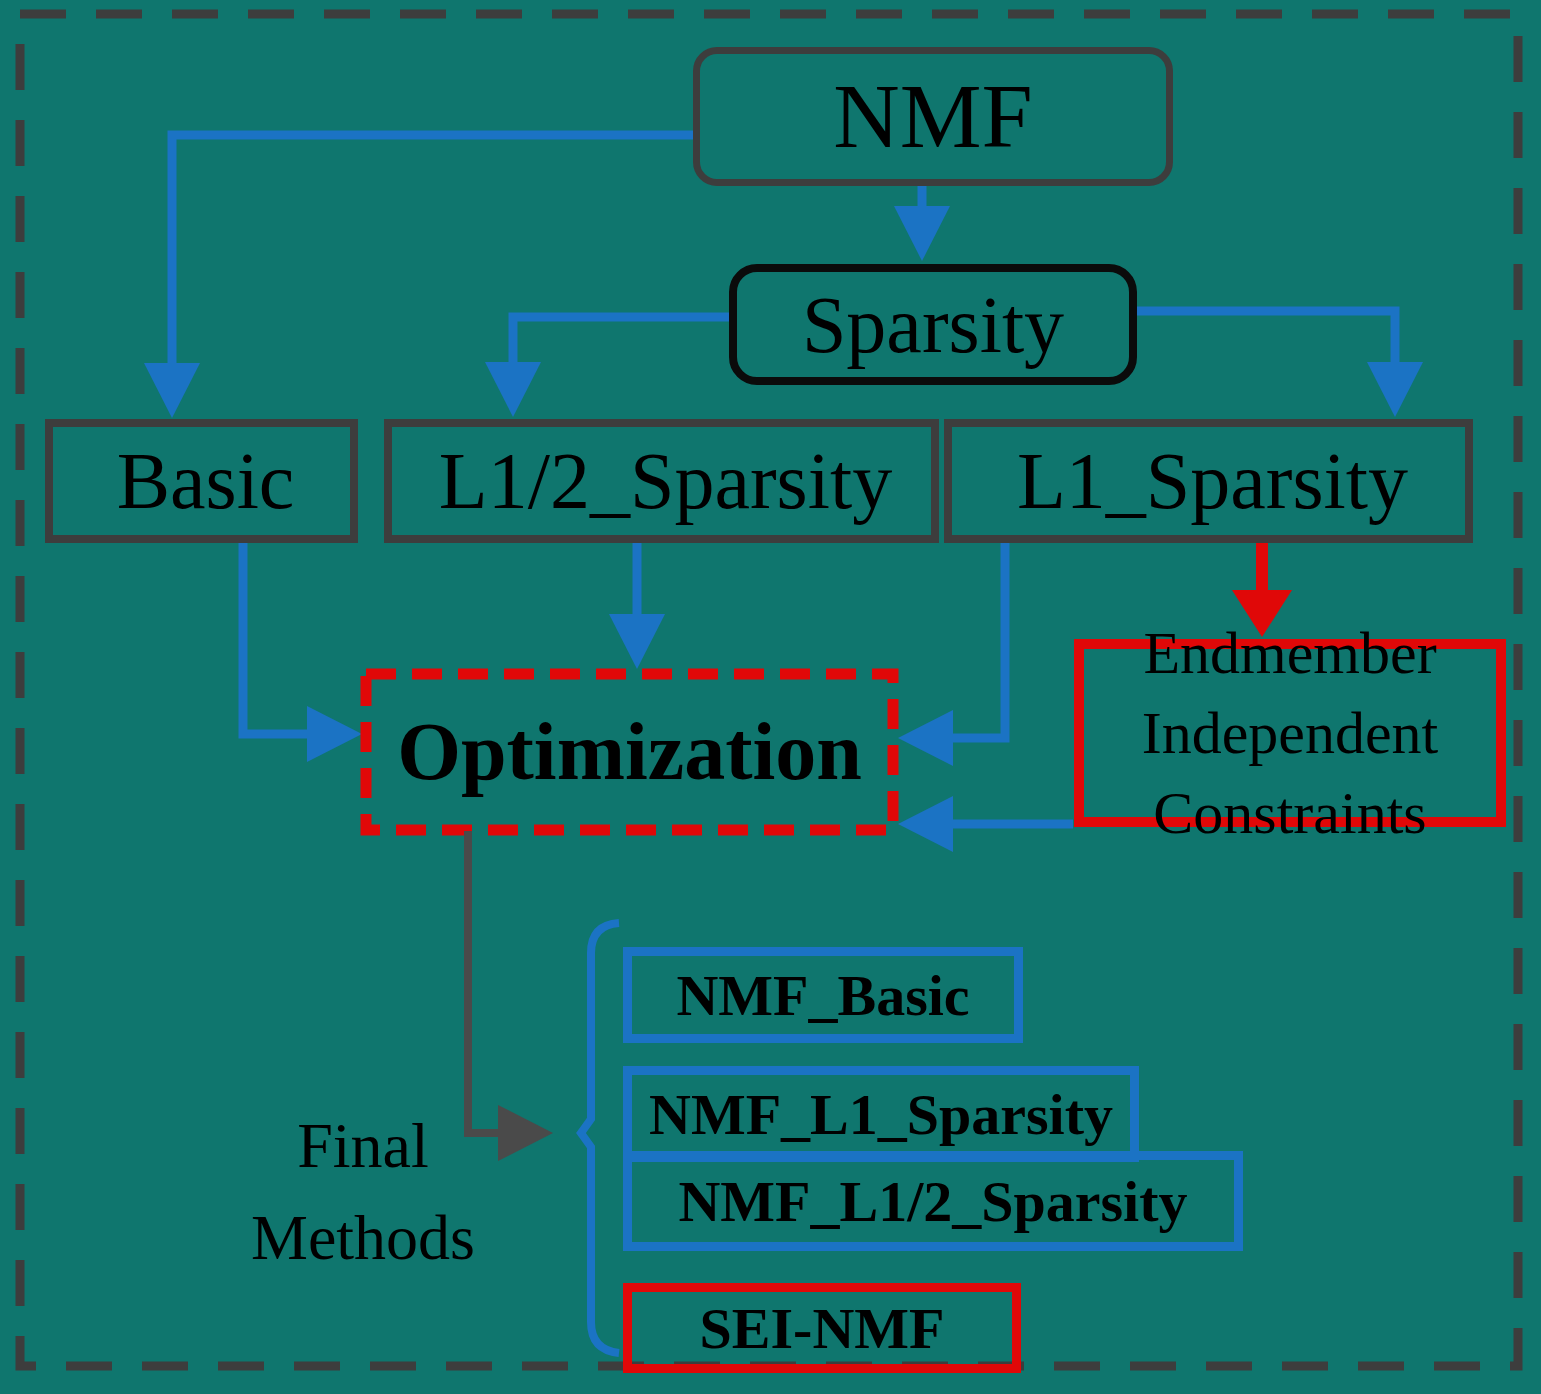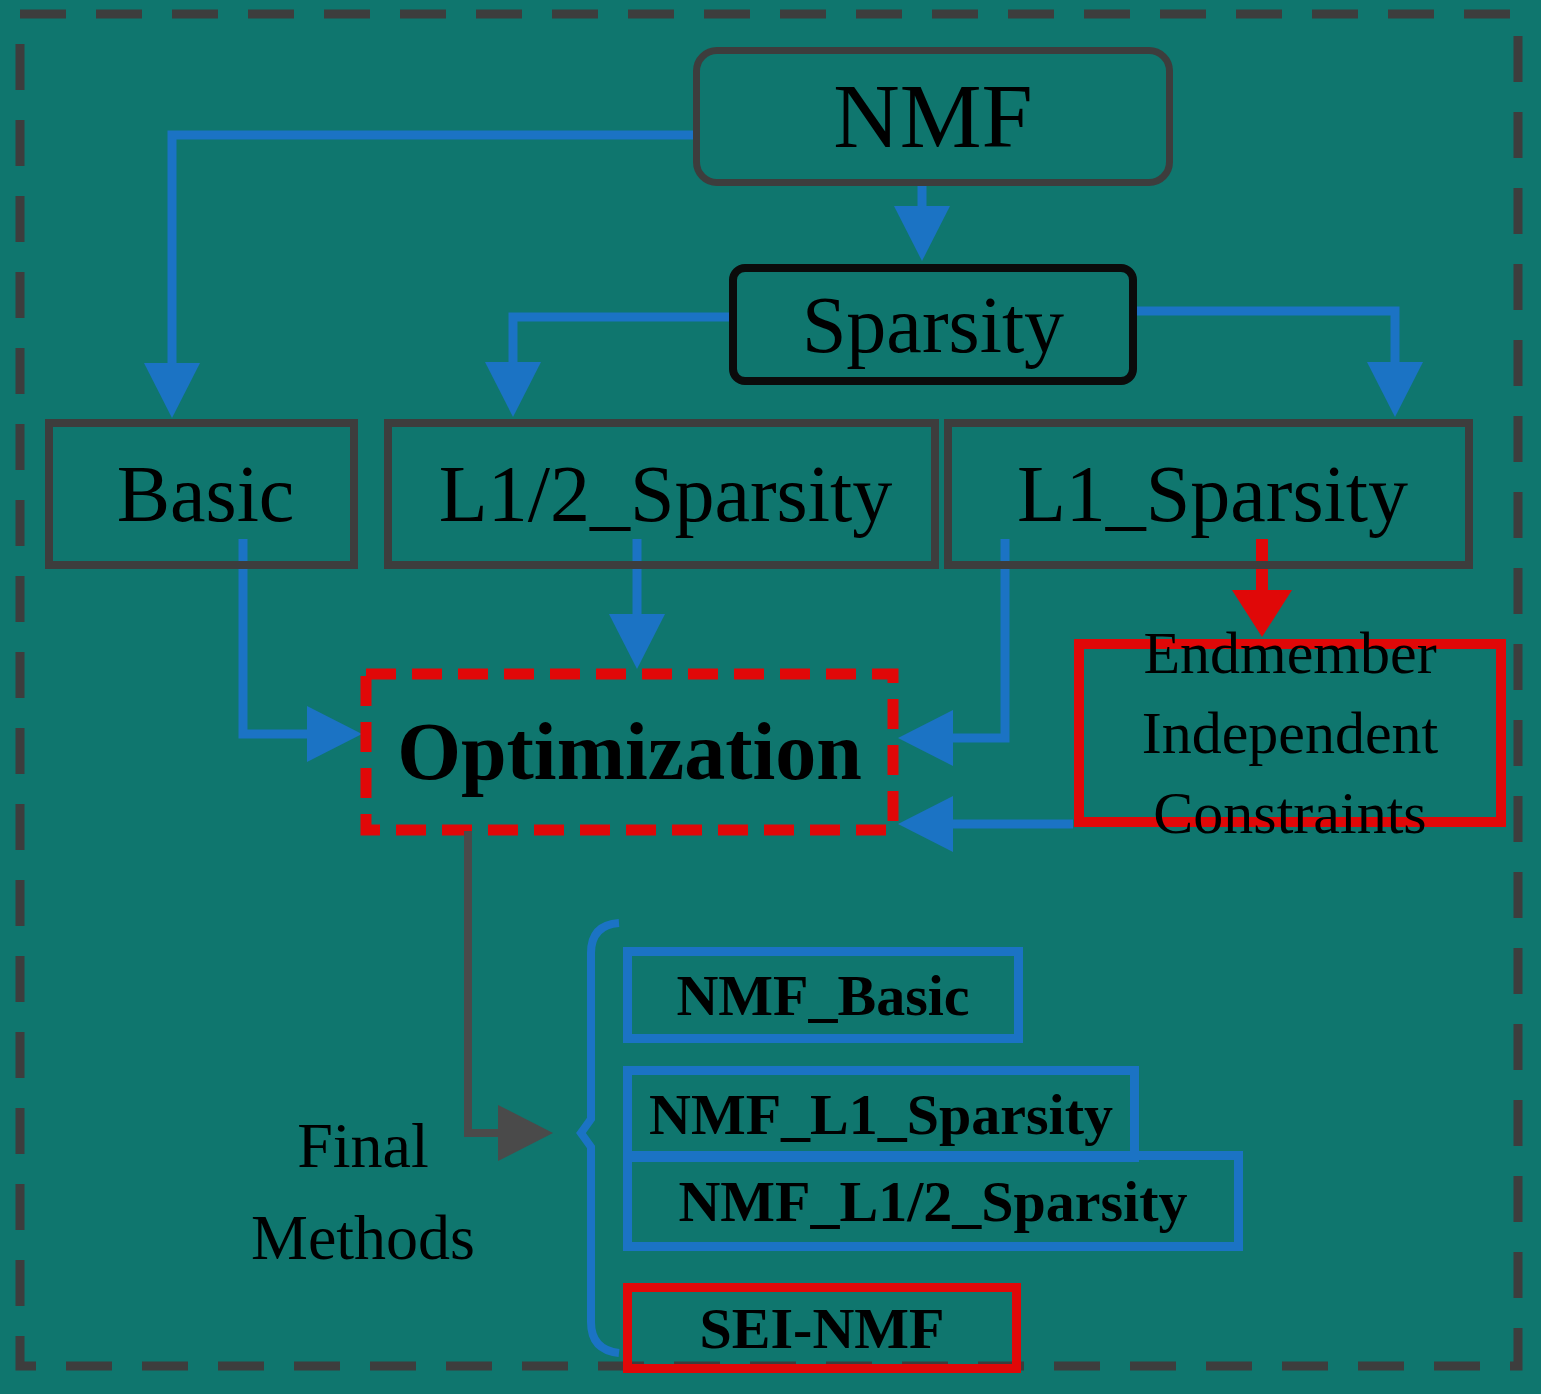--- a/index.html
+++ b/index.html
@@ -20,25 +20,25 @@
     background:transparent;
     line-height:1.05;
   }
   .node-nmf{
     left:693px;top:47px;width:480px;height:139px;
     border:7px solid #3d3d3d;border-radius:24px;
     font-size:92px;
   }
   .node-sparsity{
     left:729px;top:264px;width:408px;height:121px;
-    border:8px solid #0b0b0b;border-radius:16px;
+    border:8px solid #0b0b0b;border-radius:28px;
     font-size:80px;
   }
   .row-box{
-    top:419px;height:150px;
+    top:419px;height:124px;
     border:8px solid #3d3d3d;
     font-size:80px;
     padding-left:8px;
   }
   .node-basic{left:45px;width:313px;}
   .node-l12{left:384px;width:555px;}
   .node-l1{left:944px;width:529px;}
   .node-optimization{
     left:366px;top:674px;width:527px;height:156px;
     font-size:82px;font-weight:bold;

